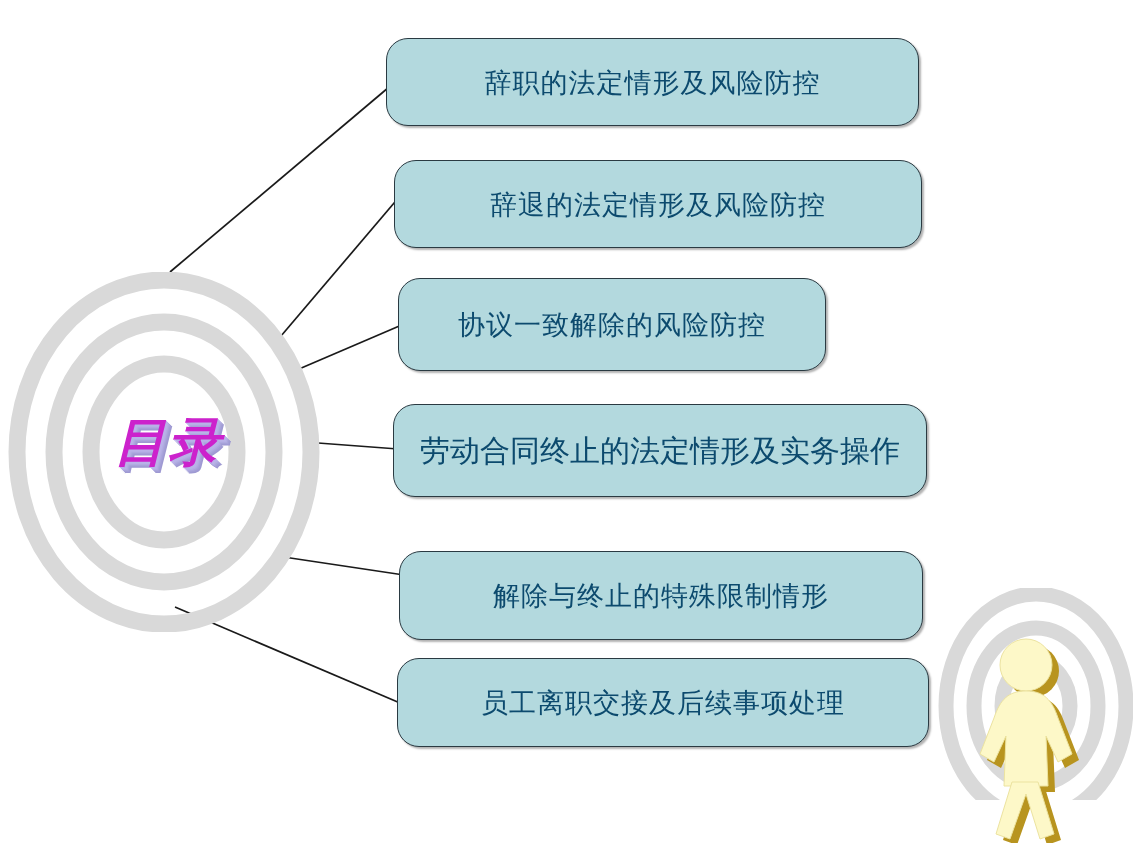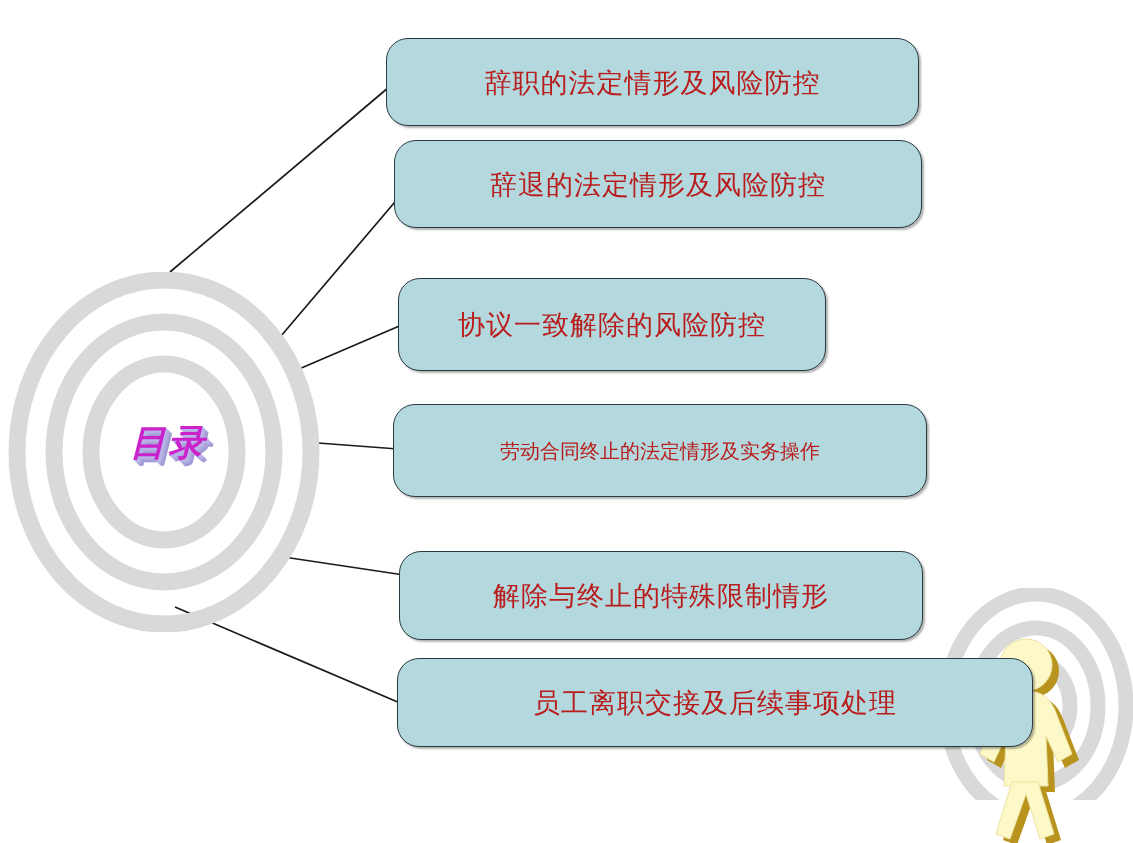--- a/index.html
+++ b/index.html
@@ -49,21 +49,21 @@
   .toc-label {
     position: absolute;
     left: 108px;
     top: 398px;
     width: 120px;
     height: 90px;
     display: flex;
     align-items: center;
     justify-content: center;
     font-family: "DejaVu Serif", "Liberation Serif", serif;
-    font-size: 36px;
+    font-size: 52px;
     font-weight: bold;
     font-style: italic;
     letter-spacing: 2px;
     color: #cc22cc;
     text-shadow:
        1px  1px 0 #b9b3e8,
        2px  2px 0 #b9b3e8,
        3px  3px 0 #b3aee3,
        4px  4px 0 #aaa6dc,
        5px  5px 0 #a39ed6,
@@ -80,27 +80,27 @@
     border: 1.6px solid #2a3a42;
     border-radius: 22px;
     display: flex;
     align-items: center;
     justify-content: center;
     box-shadow: 2px 2px 2px rgba(0,0,0,0.30);
   }
   .topic-text {
     font-family: "DejaVu Serif", "Liberation Serif", serif;
     font-size: 27px;
-    color: #b91c1c;
+    color: #0c4a6e;
     letter-spacing: 1px;
     white-space: nowrap;
     line-height: 1;
   }
   .topic-text.tight {
-    font-size: 20px;
+    font-size: 30px;
     letter-spacing: 0px;
   }
 </style>
 </head>
 <body>
 
 <div id="slide">
 
   <svg id="connectors" viewBox="0 0 1133 843" xmlns="http://www.w3.org/2000/svg">
     <g stroke="#1a1a1a" stroke-width="1.7" fill="none">
@@ -160,33 +160,33 @@
                L 80 126 L 94 118 L 80 82
                C 74 64, 66 55, 48 55 Z"></path>
       <path d="M34 146 L 18 198 L 32 203 L 48 158 L 62 203 L 76 198 L 60 146 Z"></path>
     </g>
   </svg>
 
   <div class="topic-box" style="left:386px; top:38px; width:533px; height:88px;">
     <span class="topic-text">辞职的法定情形及风险防控</span>
   </div>
 
-  <div class="topic-box" style="left:394px; top:140px; width:528px; height:88px;">
+  <div class="topic-box" style="left:394px; top:160px; width:528px; height:88px;">
     <span class="topic-text">辞退的法定情形及风险防控</span>
   </div>
 
   <div class="topic-box" style="left:398px; top:278px; width:428px; height:93px;">
     <span class="topic-text">协议一致解除的风险防控</span>
   </div>
 
   <div class="topic-box" style="left:393px; top:404px; width:534px; height:93px;">
     <span class="topic-text tight">劳动合同终止的法定情形及实务操作</span>
   </div>
 
   <div class="topic-box" style="left:399px; top:551px; width:524px; height:89px;">
     <span class="topic-text">解除与终止的特殊限制情形</span>
   </div>
 
-  <div class="topic-box" style="left:397px; top:658px; width:636px; height:89px;">
+  <div class="topic-box" style="left:397px; top:658px; width:532px; height:89px;">
     <span class="topic-text">员工离职交接及后续事项处理</span>
   </div>
 
 </div>
 
 </body></html>

